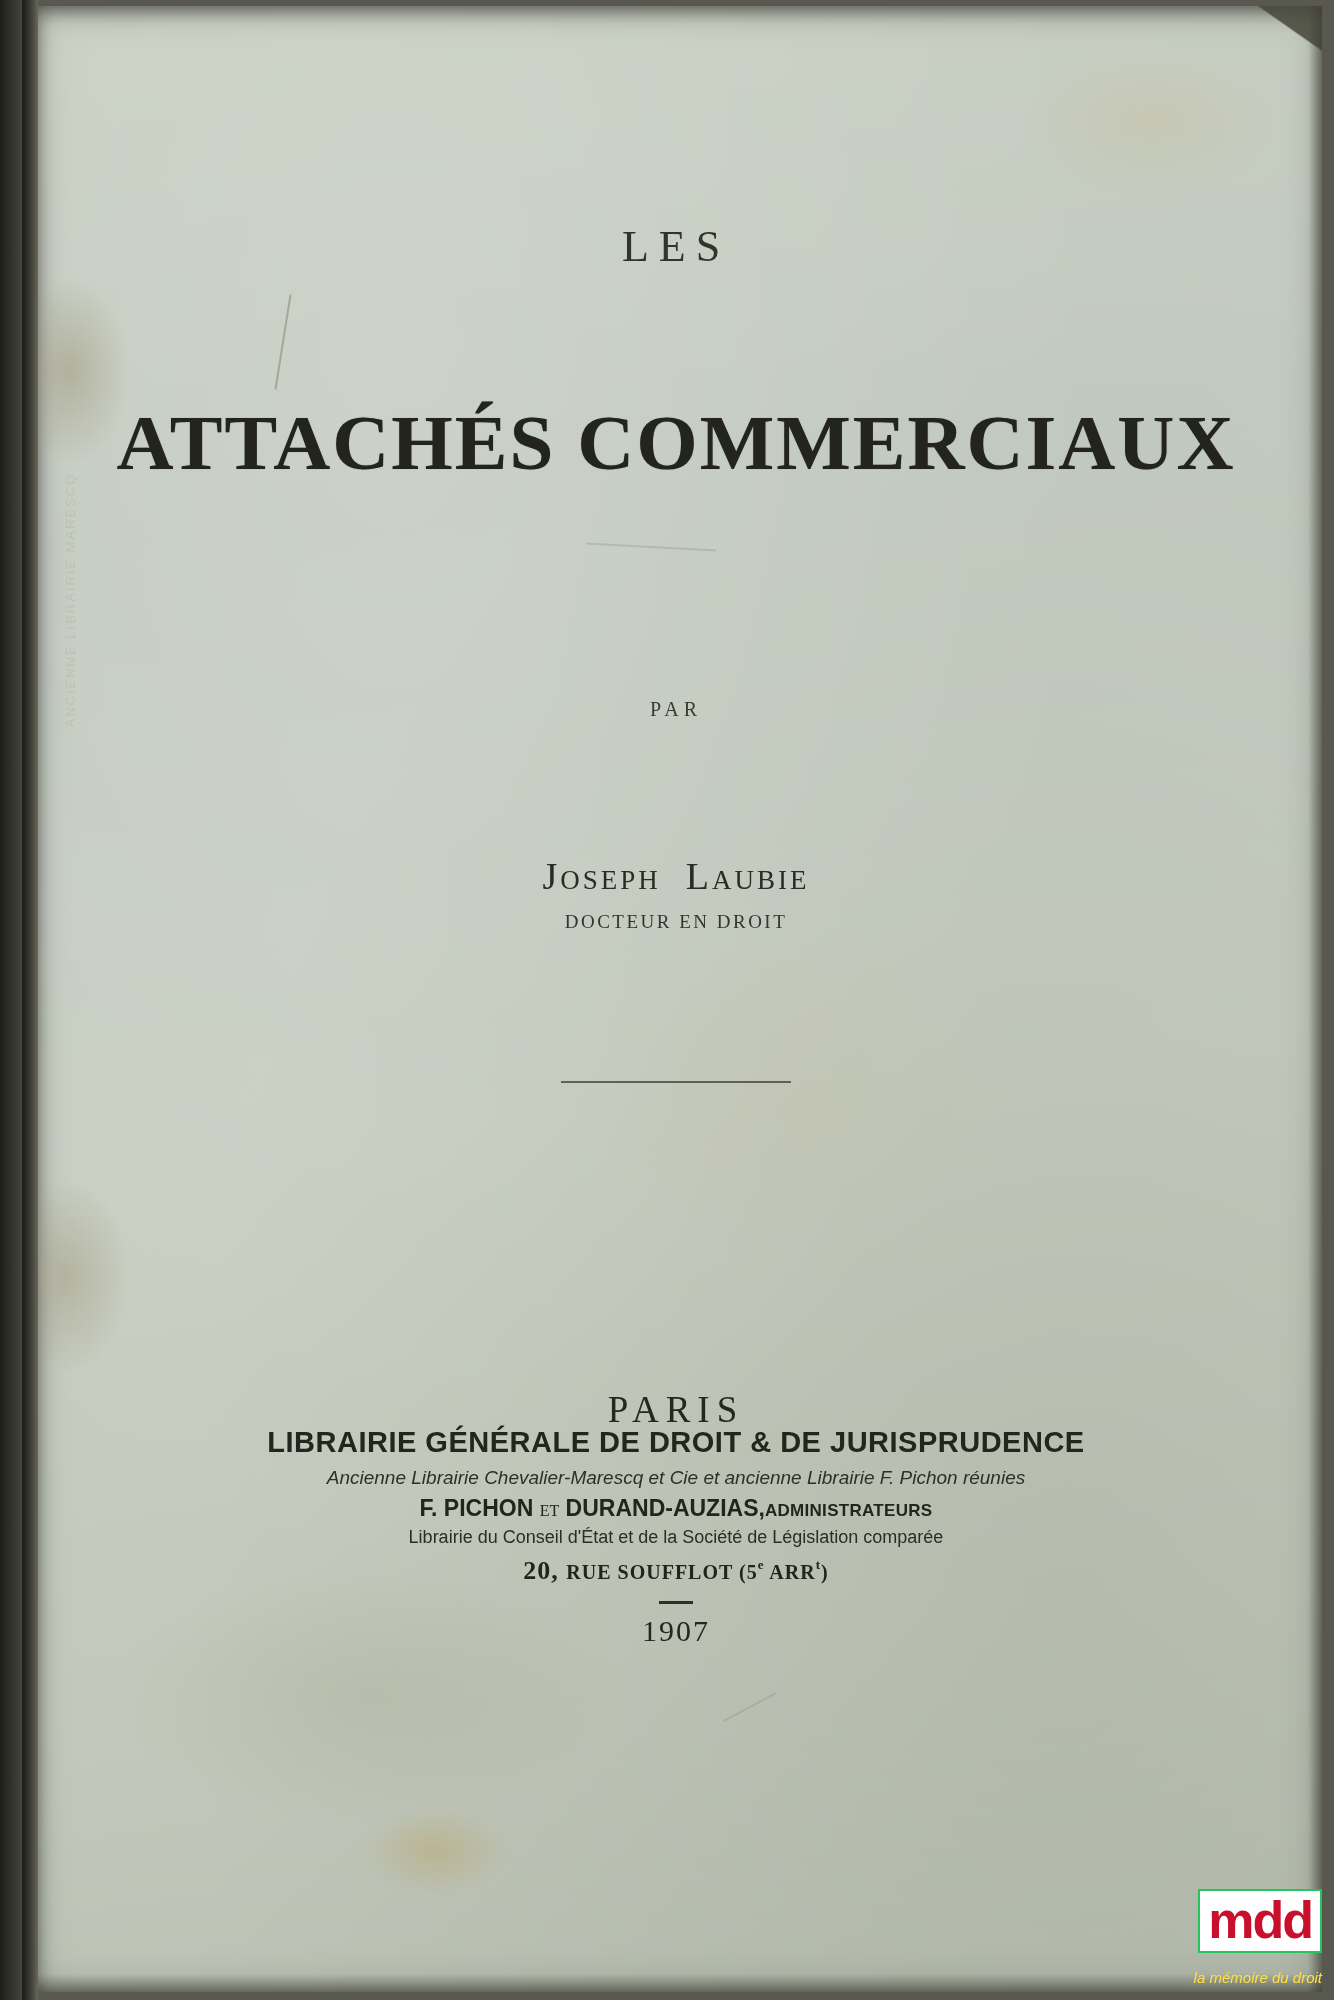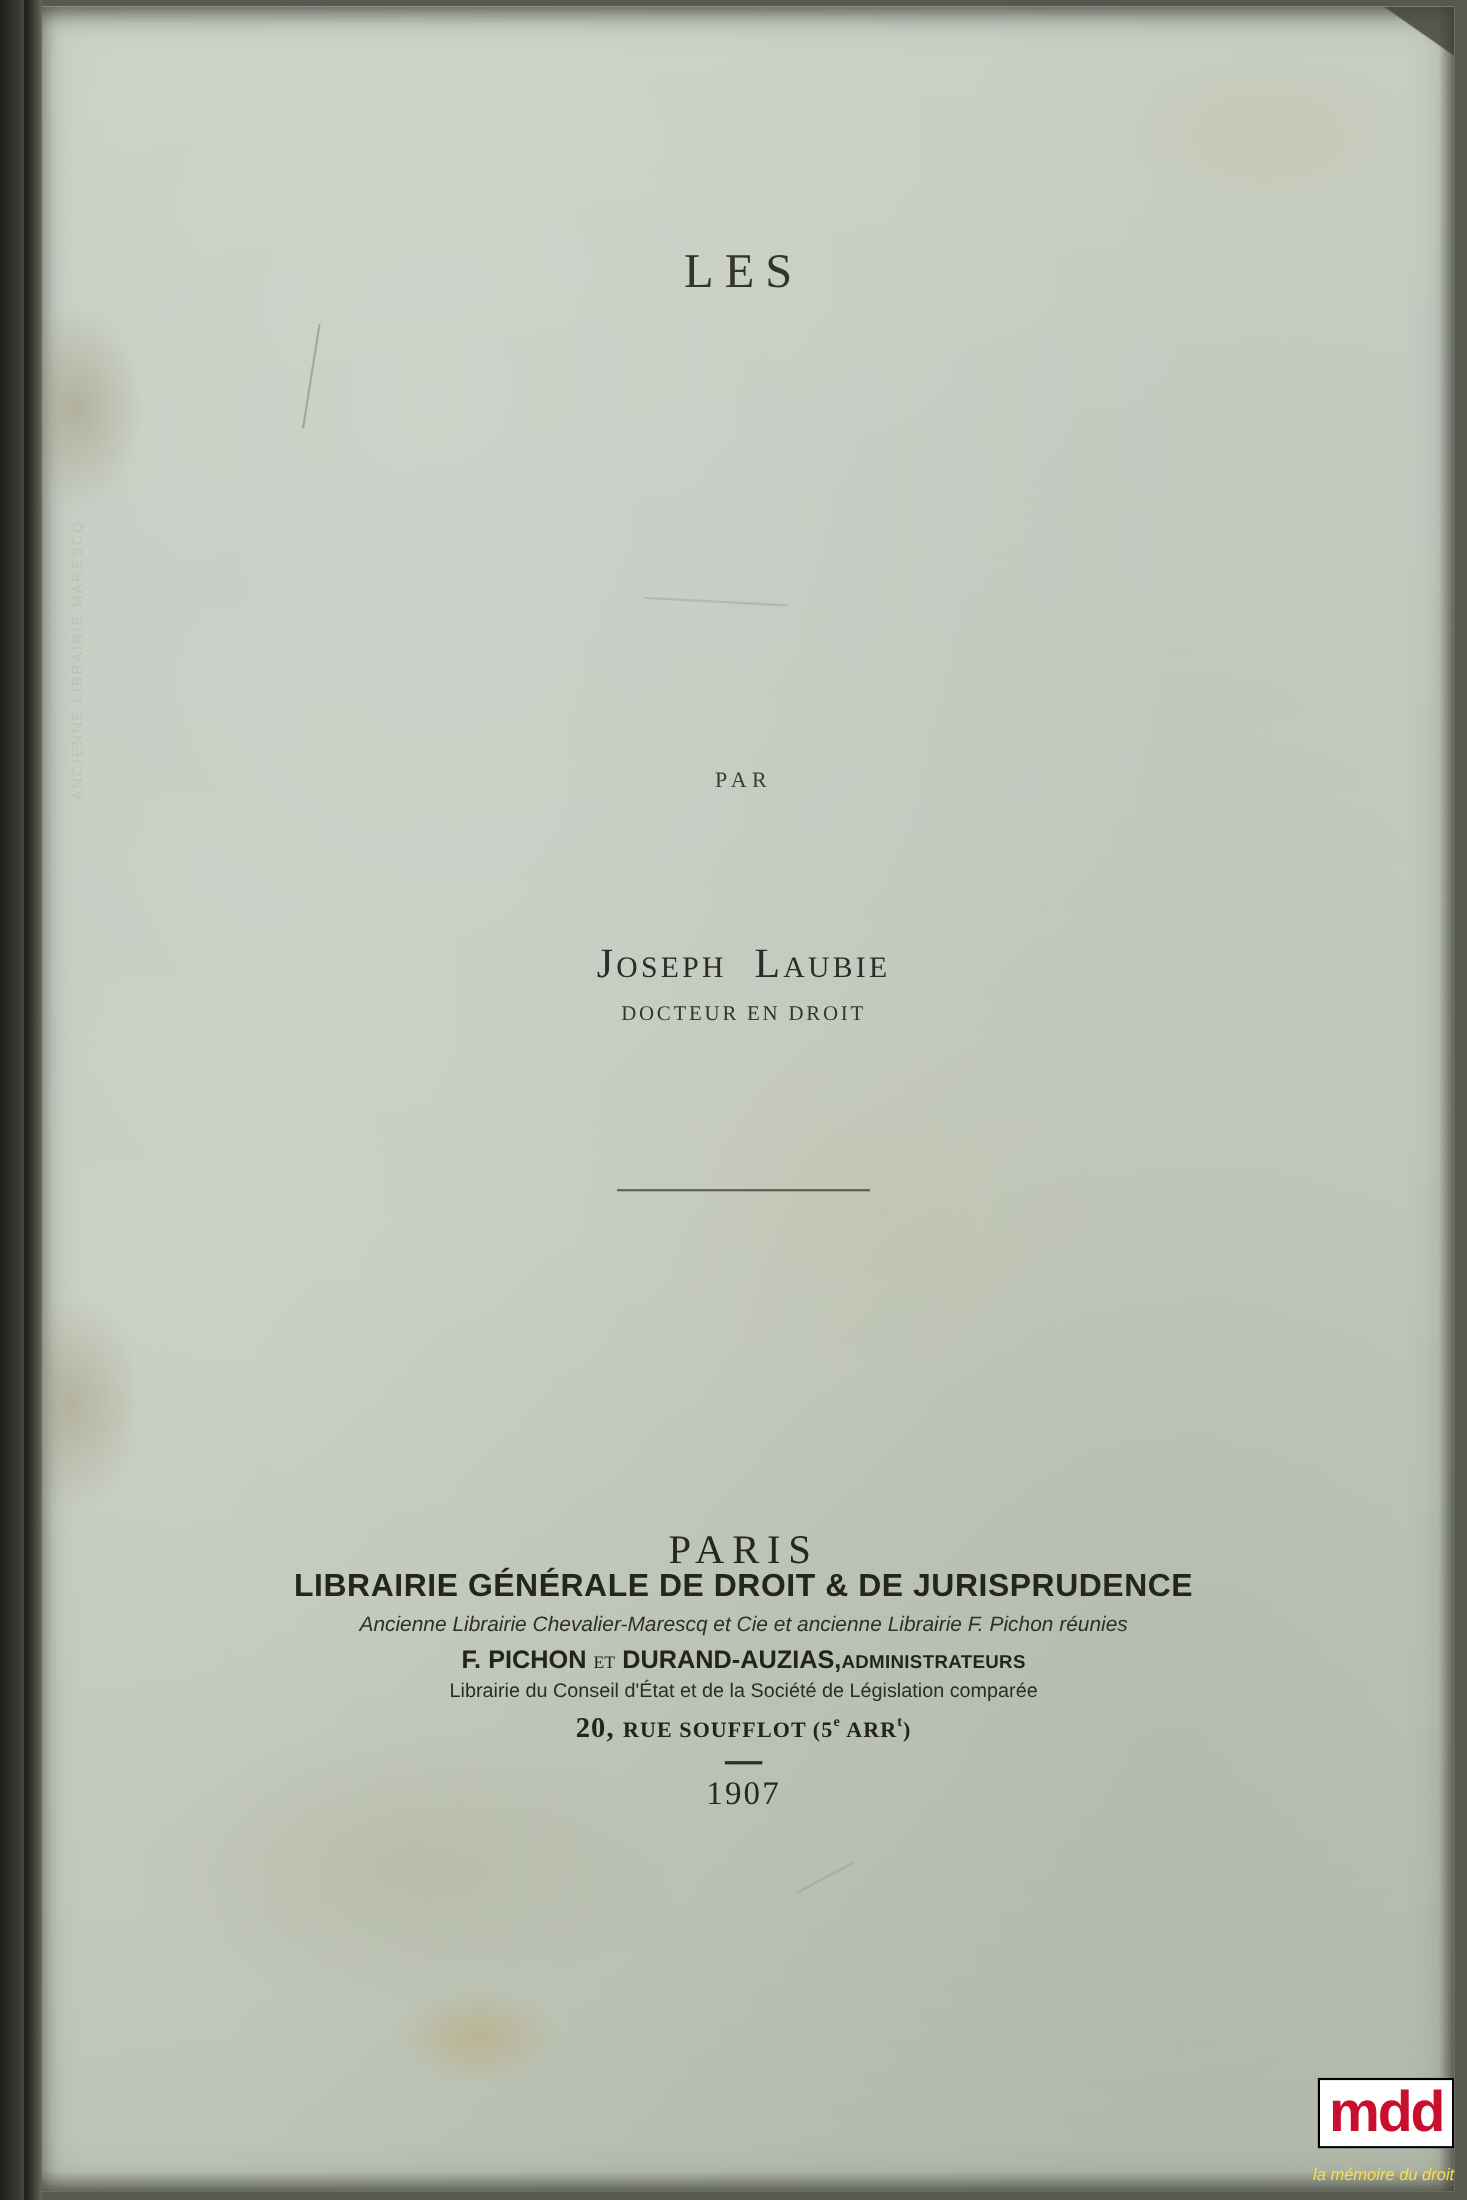--- a/index.html
+++ b/index.html
@@ -298,21 +298,21 @@
   .watermark {
     position: absolute;
     right: 24px;
     bottom: 14px;
     text-align: right;
     z-index: 9;
   }
   .wm-box {
     display: inline-block;
     background: #ffffff;
-    border: 2px solid #000000;
+    border: 2px solid #22c55e;
     padding: 0 8px 2px 8px;
     color: #c8102e;
     font-family: "Liberation Sans", sans-serif;
     font-weight: 700;
     font-size: 52px;
     line-height: 58px;
     letter-spacing: -2px;
   }
   .wm-caption {
     margin-top: 16px;
@@ -345,20 +345,21 @@
     <div class="edge-wear-bottom"></div>
 
     <div class="scratch s1"></div>
     <div class="scratch s2"></div>
     <div class="scratch s3"></div>
 
     <div class="type-area">
 
       <div class="line-les">LES</div>
 
+      <div class="title-main">ATTACHÉS COMMERCIAUX</div>
 
       <div class="line-par">PAR</div>
 
       <div class="author">
         <span>J</span><span class="sc">OSEPH</span>&nbsp;&nbsp;<span>L</span><span class="sc">AUBIE</span>
       </div>
 
       <div class="author-sub">DOCTEUR EN DROIT</div>
 
       <div class="rule-mid"></div>

